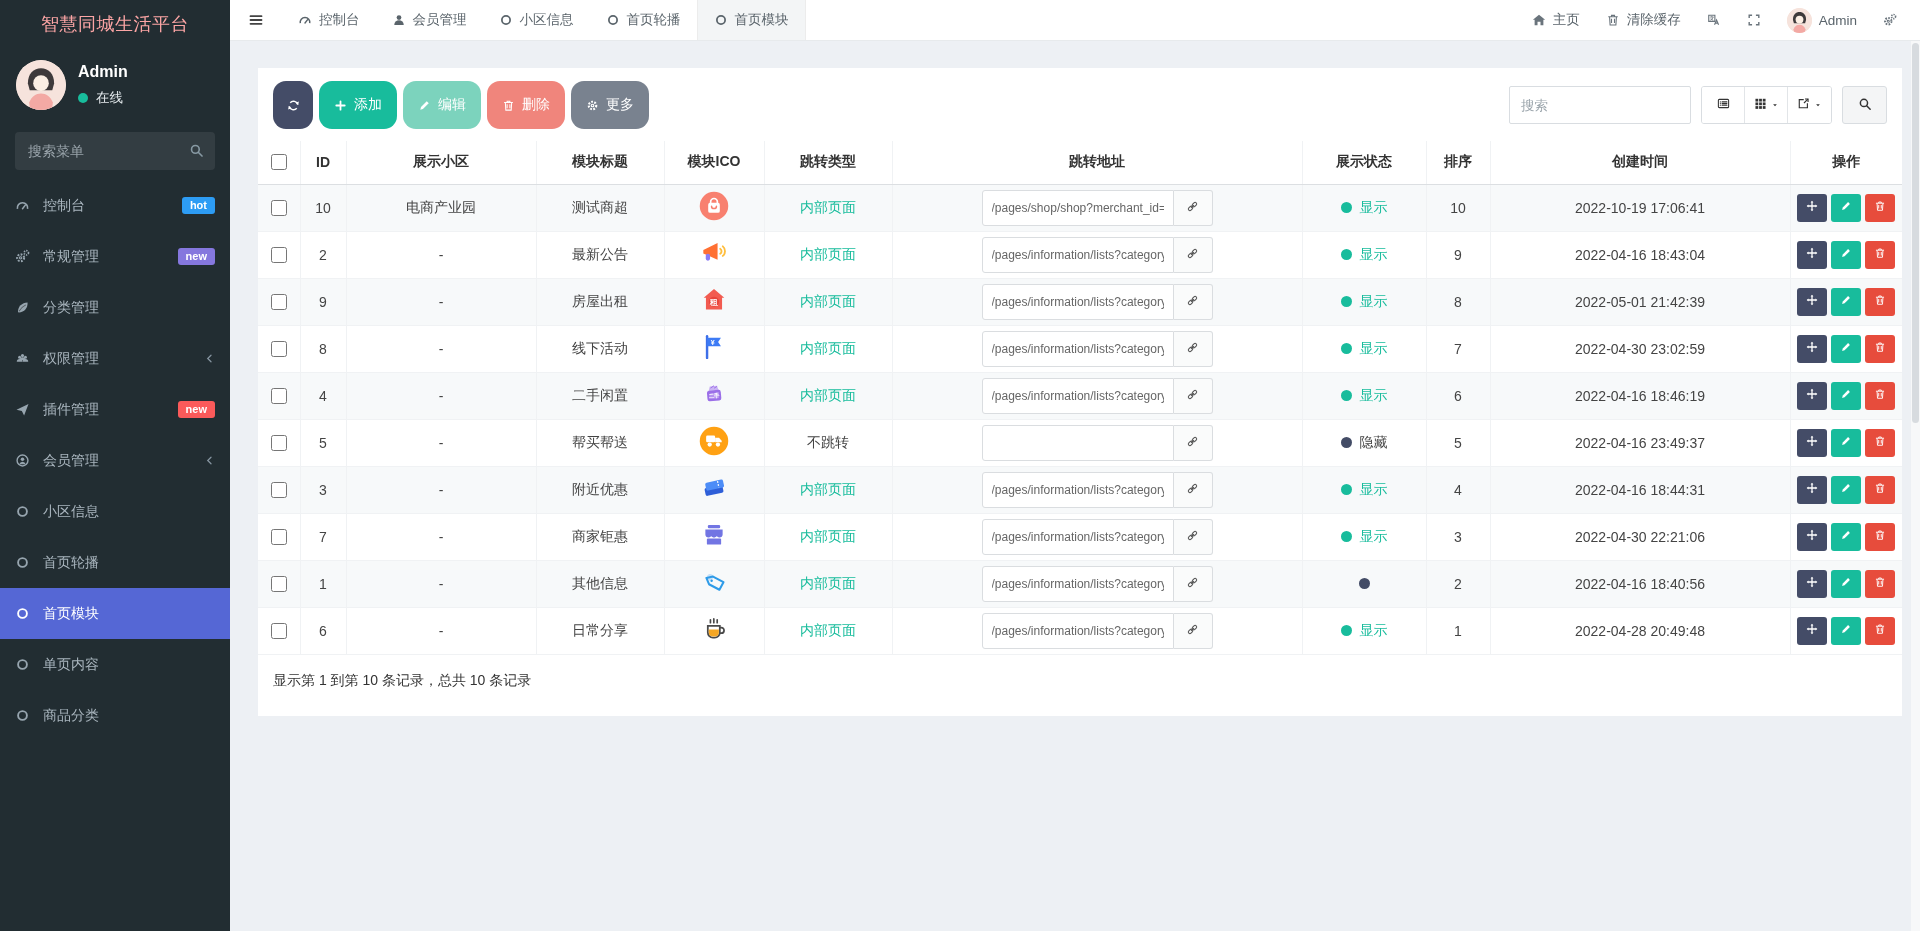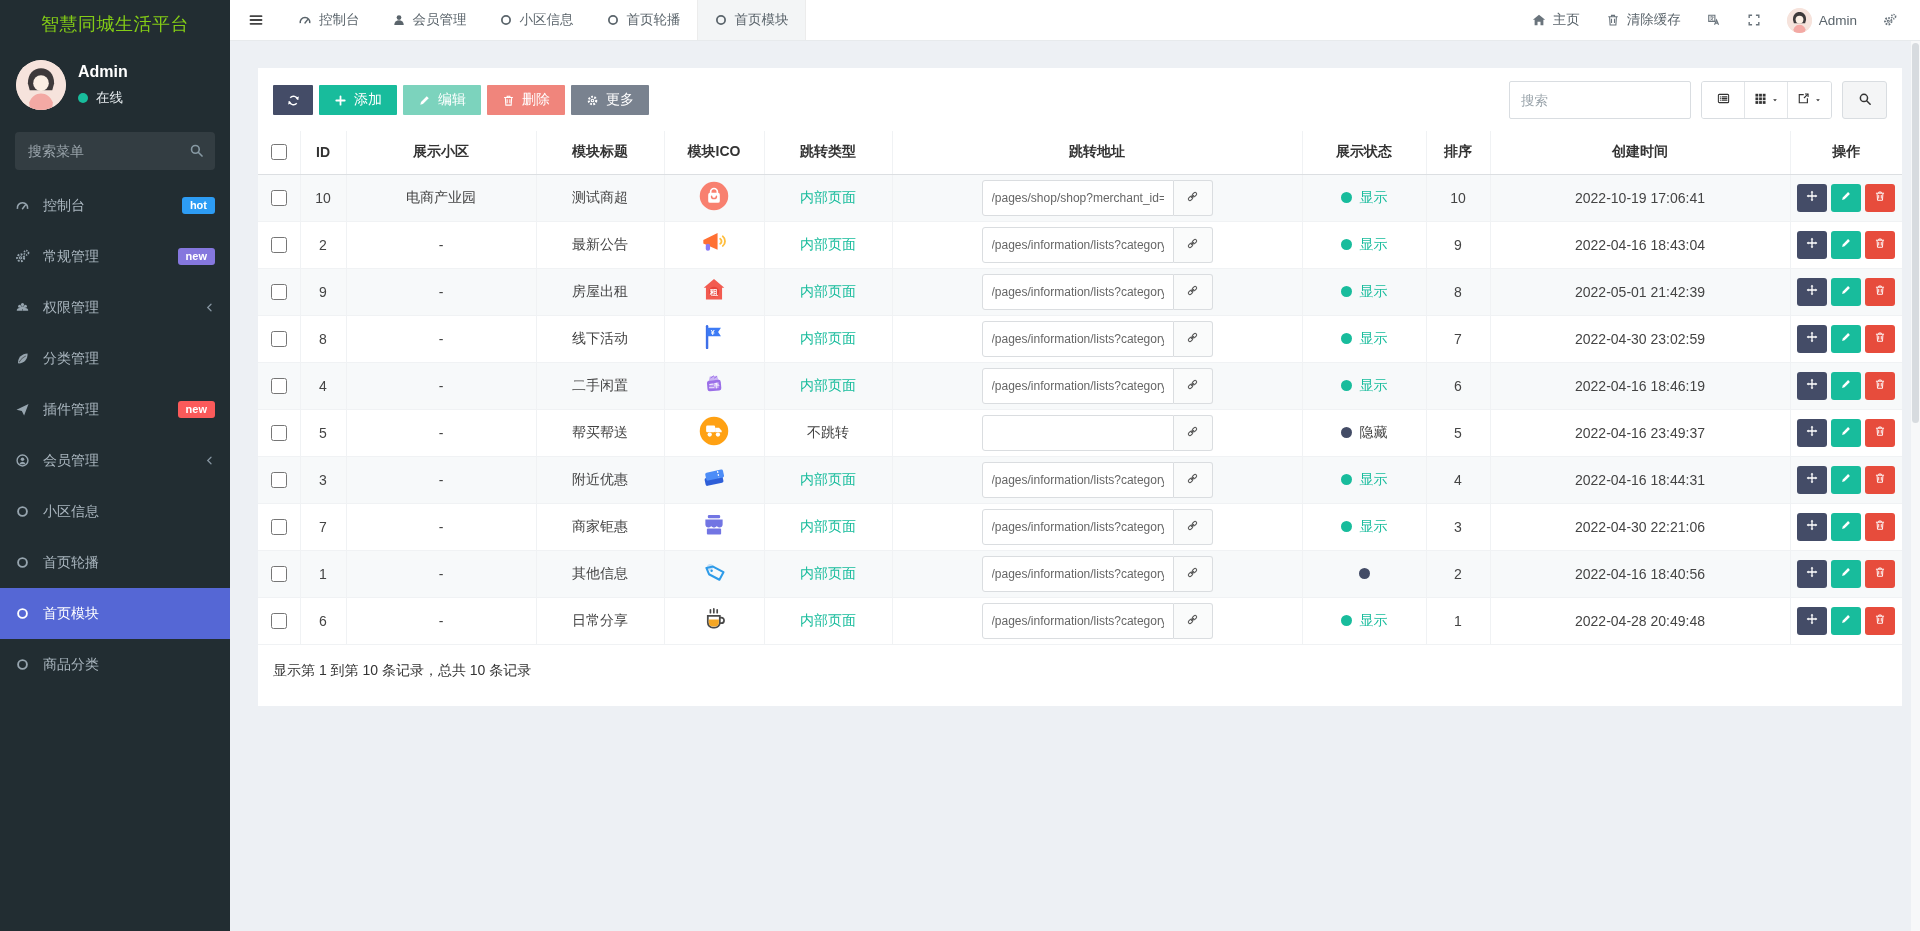--- a/index.html
+++ b/index.html
@@ -2,21 +2,21 @@
 <html><head>
 <meta charset="utf-8">
 <style>
   html,body{margin:0;padding:0;width:1920px;height:931px;overflow:hidden;
     background:#edf0f4;font-family:"Liberation Sans","DejaVu Sans",sans-serif;}
   *{box-sizing:border-box;}
   ::placeholder{color:#9aa4ab;opacity:1;}
 
   
   .sidebar{position:fixed;left:0;top:0;bottom:0;width:230px;background:#222d32;z-index:20;}
-  .logo{height:48px;display:flex;align-items:center;justify-content:center;color:#84cc16;
+  .logo{height:48px;display:flex;align-items:center;justify-content:center;color:#fca5a5;
     font-size:18px;letter-spacing:.5px;}
   .user-panel{display:flex;align-items:center;gap:12px;padding:12px 16px 10px;}
   .avatar{width:50px;height:50px;border-radius:50%;overflow:hidden;flex:none;background:#f6e3dc;}
   .avatar svg{width:50px;height:50px;display:block;}
   .user-name{color:#fff;font-size:16px;font-weight:bold;margin-bottom:8px;}
   .user-status{display:flex;align-items:center;gap:8px;font-size:13.5px;color:#e3e9ec;}
   .status-dot{width:10px;height:10px;border-radius:50%;background:#18bc9c;}
   .sidebar-search{margin:12px 15px 10px;position:relative;}
   .sidebar-search input{width:100%;height:38px;background:rgba(255,255,255,.08);border:none;
     border-radius:4px;color:#cfd8dc;padding:0 36px 0 13px;font-size:14px;font-family:inherit;outline:none;}
@@ -45,21 +45,21 @@
   .nav-avatar svg{width:25px;height:25px;display:block;}
 
   
   .main{margin-left:230px;padding:68px 18px 0 28px;}
   .filter-tabs{display:flex;gap:3px;}
   .ftab{height:38px;padding:0 22px;display:flex;align-items:center;font-size:14px;
     background:#e4e8eb;color:#9aa4ab;cursor:pointer;}
   .ftab.active{background:#fff;color:#555;}
   .panel{background:#fff;}
   .toolbar{display:flex;align-items:center;padding:13px 15px 12px;}
-  .btn{height:30px;border:none;border-radius:1px;color:#fff;font-size:14px;display:inline-flex;
+  .btn{height:48px;border:none;border-radius:13px;color:#fff;font-size:14px;display:inline-flex;
     align-items:center;gap:7px;padding:0 15px;margin-right:6px;cursor:pointer;font-family:inherit;}
   .btn .bi{display:inline-flex;font-size:13px;}
   .btn-refresh{width:40px;padding:0;justify-content:center;background:#444c67;}
   .btn-add{background:#18bc9c;}
   .btn-edit{background:#7cd3bd;}
   .btn-del{background:#f0857c;}
   .btn-more{background:#79828f;}
   .toolbar-right{margin-left:auto;display:flex;align-items:center;gap:10px;}
   .search-input{width:182px;height:38px;border:1px solid #d9dde1;border-radius:2px;padding:0 11px;
     font-size:13.5px;color:#555;font-family:inherit;outline:none;}
@@ -153,47 +153,47 @@
             <circle cx="6" cy="9.4" r="1.2" fill="none" stroke="currentColor" stroke-width="1.2"></circle>
             <circle cx="12.1" cy="4.1" r="2.3" fill="none" stroke="currentColor" stroke-width="1.8" stroke-dasharray="1.3 1.1"></circle>
           </svg>
         </span>
         <span>常规管理</span>
         <span class="badge" style="background:#8577de">new</span>
       </li>
       <li class="">
         <span class="mi">
           <svg viewBox="0 0 16 16" width="1em" height="1em" fill="currentColor" xmlns="http://www.w3.org/2000/svg">
+            <path d="M3.2 12.9C3 6.8 7.4 3 13.4 2.7c.3 6-3.4 10.5-9.4 10.5z"></path>
+            <path d="M4.3 12C6.1 9 8.7 6.6 11.5 5.2" stroke="rgba(0,0,0,.45)" stroke-width="1.1" fill="none"></path>
+          </svg>
+        </span>
+        <span>分类管理</span>
+      </li>
+      <li class="">
+        <span class="mi">
+          <svg viewBox="0 0 16 16" width="1em" height="1em" fill="currentColor" xmlns="http://www.w3.org/2000/svg">
             <circle cx="4.9" cy="6.7" r="1.6"></circle>
             <path d="M1.9 11.4a3 3 0 0 1 6 0z"></path>
             <circle cx="11.1" cy="6.7" r="1.6"></circle>
             <path d="M8.1 11.4a3 3 0 0 1 6 0z"></path>
             <circle cx="8" cy="4.9" r="1.7"></circle>
             <path d="M4.9 9.8a3.1 3.1 0 0 1 6.2 0z"></path>
           </svg>
         </span>
         <span>权限管理</span>
         <span class="chev">
           <svg viewBox="0 0 16 16" width="1em" height="1em" fill="currentColor" xmlns="http://www.w3.org/2000/svg">
             <path d="M10.2 3.2L5.4 8l4.8 4.8" fill="none" stroke="currentColor" stroke-width="1.8" stroke-linecap="round"></path>
           </svg>
         </span>
       </li>
       <li class="">
         <span class="mi">
           <svg viewBox="0 0 16 16" width="1em" height="1em" fill="currentColor" xmlns="http://www.w3.org/2000/svg">
-            <path d="M3.2 12.9C3 6.8 7.4 3 13.4 2.7c.3 6-3.4 10.5-9.4 10.5z"></path>
-            <path d="M4.3 12C6.1 9 8.7 6.6 11.5 5.2" stroke="rgba(0,0,0,.45)" stroke-width="1.1" fill="none"></path>
-          </svg>
-        </span>
-        <span>分类管理</span>
-      </li>
-      <li class="">
-        <span class="mi">
-          <svg viewBox="0 0 16 16" width="1em" height="1em" fill="currentColor" xmlns="http://www.w3.org/2000/svg">
             <path d="M1.6 8.2L14.4 2.1 9.7 14.4 7.3 9.6z"></path>
           </svg>
         </span>
         <span>插件管理</span>
         <span class="badge" style="background:#fb5a5a">new</span>
       </li>
       <li class="">
         <span class="mi">
           <svg viewBox="0 0 16 16" width="1em" height="1em" fill="currentColor" xmlns="http://www.w3.org/2000/svg">
             <circle cx="8" cy="8" r="5.8" fill="none" stroke="currentColor" stroke-width="1.5"></circle>
@@ -224,20 +224,28 @@
         </span>
         <span>首页轮播</span>
       </li>
       <li class="active">
         <span class="mi">
           <svg viewBox="0 0 16 16" width="1em" height="1em" fill="currentColor" xmlns="http://www.w3.org/2000/svg">
             <circle cx="8" cy="8" r="4.7" fill="none" stroke="currentColor" stroke-width="2"></circle>
           </svg>
         </span>
         <span>首页模块</span>
+      </li>
+      <li class="">
+        <span class="mi">
+          <svg viewBox="0 0 16 16" width="1em" height="1em" fill="currentColor" xmlns="http://www.w3.org/2000/svg">
+            <circle cx="8" cy="8" r="4.7" fill="none" stroke="currentColor" stroke-width="2"></circle>
+          </svg>
+        </span>
+        <span>单页内容</span>
       </li>
       <li class="">
         <span class="mi">
           <svg viewBox="0 0 16 16" width="1em" height="1em" fill="currentColor" xmlns="http://www.w3.org/2000/svg">
             <circle cx="8" cy="8" r="4.7" fill="none" stroke="currentColor" stroke-width="2"></circle>
           </svg>
         </span>
         <span>商品分类</span>
       </li>
     </ul>

